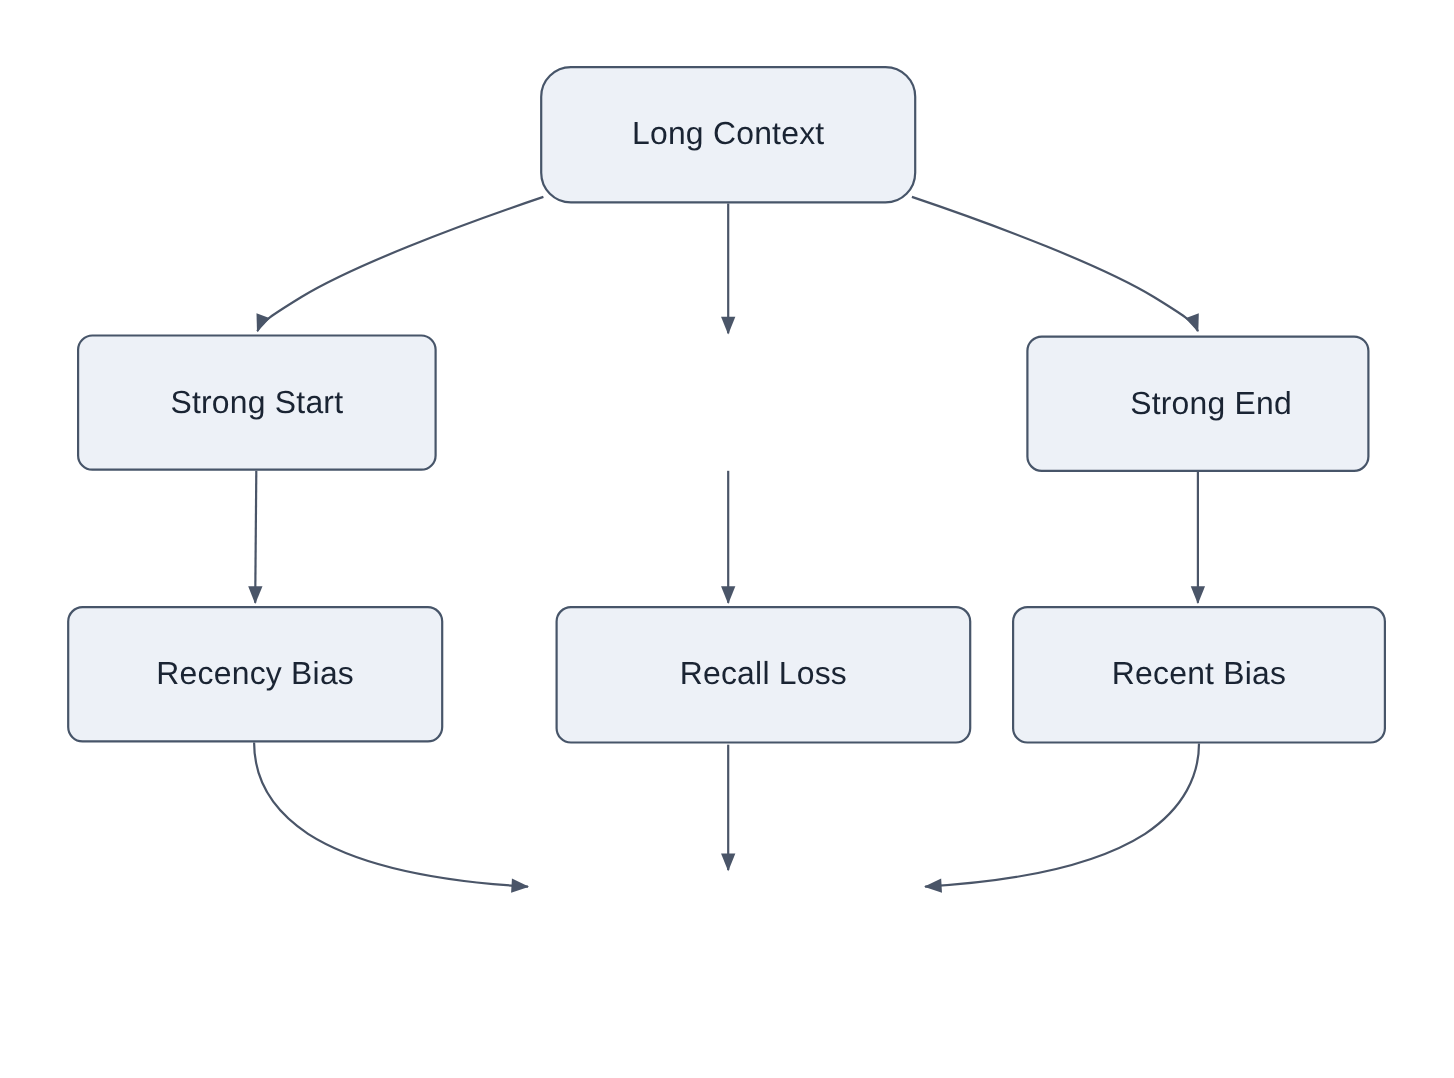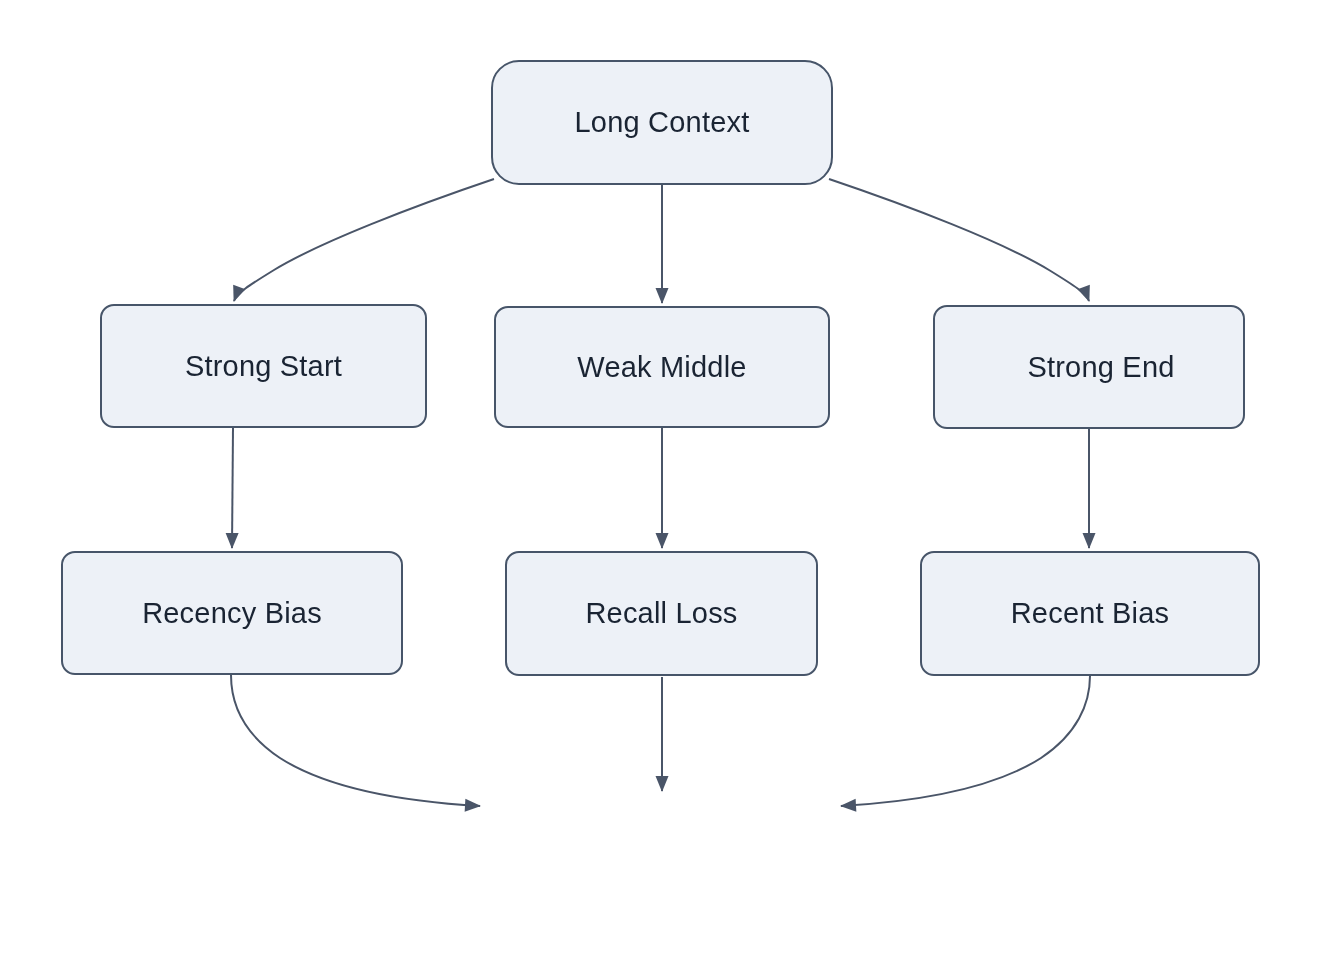--- a/index.html
+++ b/index.html
@@ -66,37 +66,34 @@
 
     <path class="edge" d="M 662 677 L 662 791" marker-end="url(#arrow)"></path>
 
     <path class="edge" d="M 1090 676 C 1090 704 1077 734 1041 758 C 991 790 911 802 841 806" marker-end="url(#arrow)"></path>
   </svg>
 
   <div class="node" style="left:491px;top:60px;width:342px;height:125px;border-radius:28px;">
     <span>Long Context</span>
   </div>
 
-  <div class="node" style="left:70px;top:304px;width:327px;height:124px;margin-left:30px;">
+  <div class="node" style="left:70px;top:304px;width:327px;height:124px;">
     <span>Strong Start</span>
   </div>
 
-  <div class="node" style="left:494px;top:306px;width:336px;height:122px;">
-    <span>Weak Middle</span>
-  </div>
 
   <div class="node" style="left:933px;top:305px;width:312px;height:124px;padding-left:24px;">
     <span>Strong End</span>
   </div>
 
   <div class="node" style="left:61px;top:551px;width:342px;height:124px;align-items:center;">
     <span>Recency Bias</span>
   </div>
 
-  <div class="node" style="left:505px;top:551px;width:313px;height:125px;">
+  <div class="node" style="left:505px;top:551px;width:378px;height:125px;">
     <span>Recall Loss</span>
   </div>
 
   <div class="node" style="left:920px;top:551px;width:340px;height:125px;">
     <span>Recent Bias</span>
   </div>
 
 
 </div>
 

